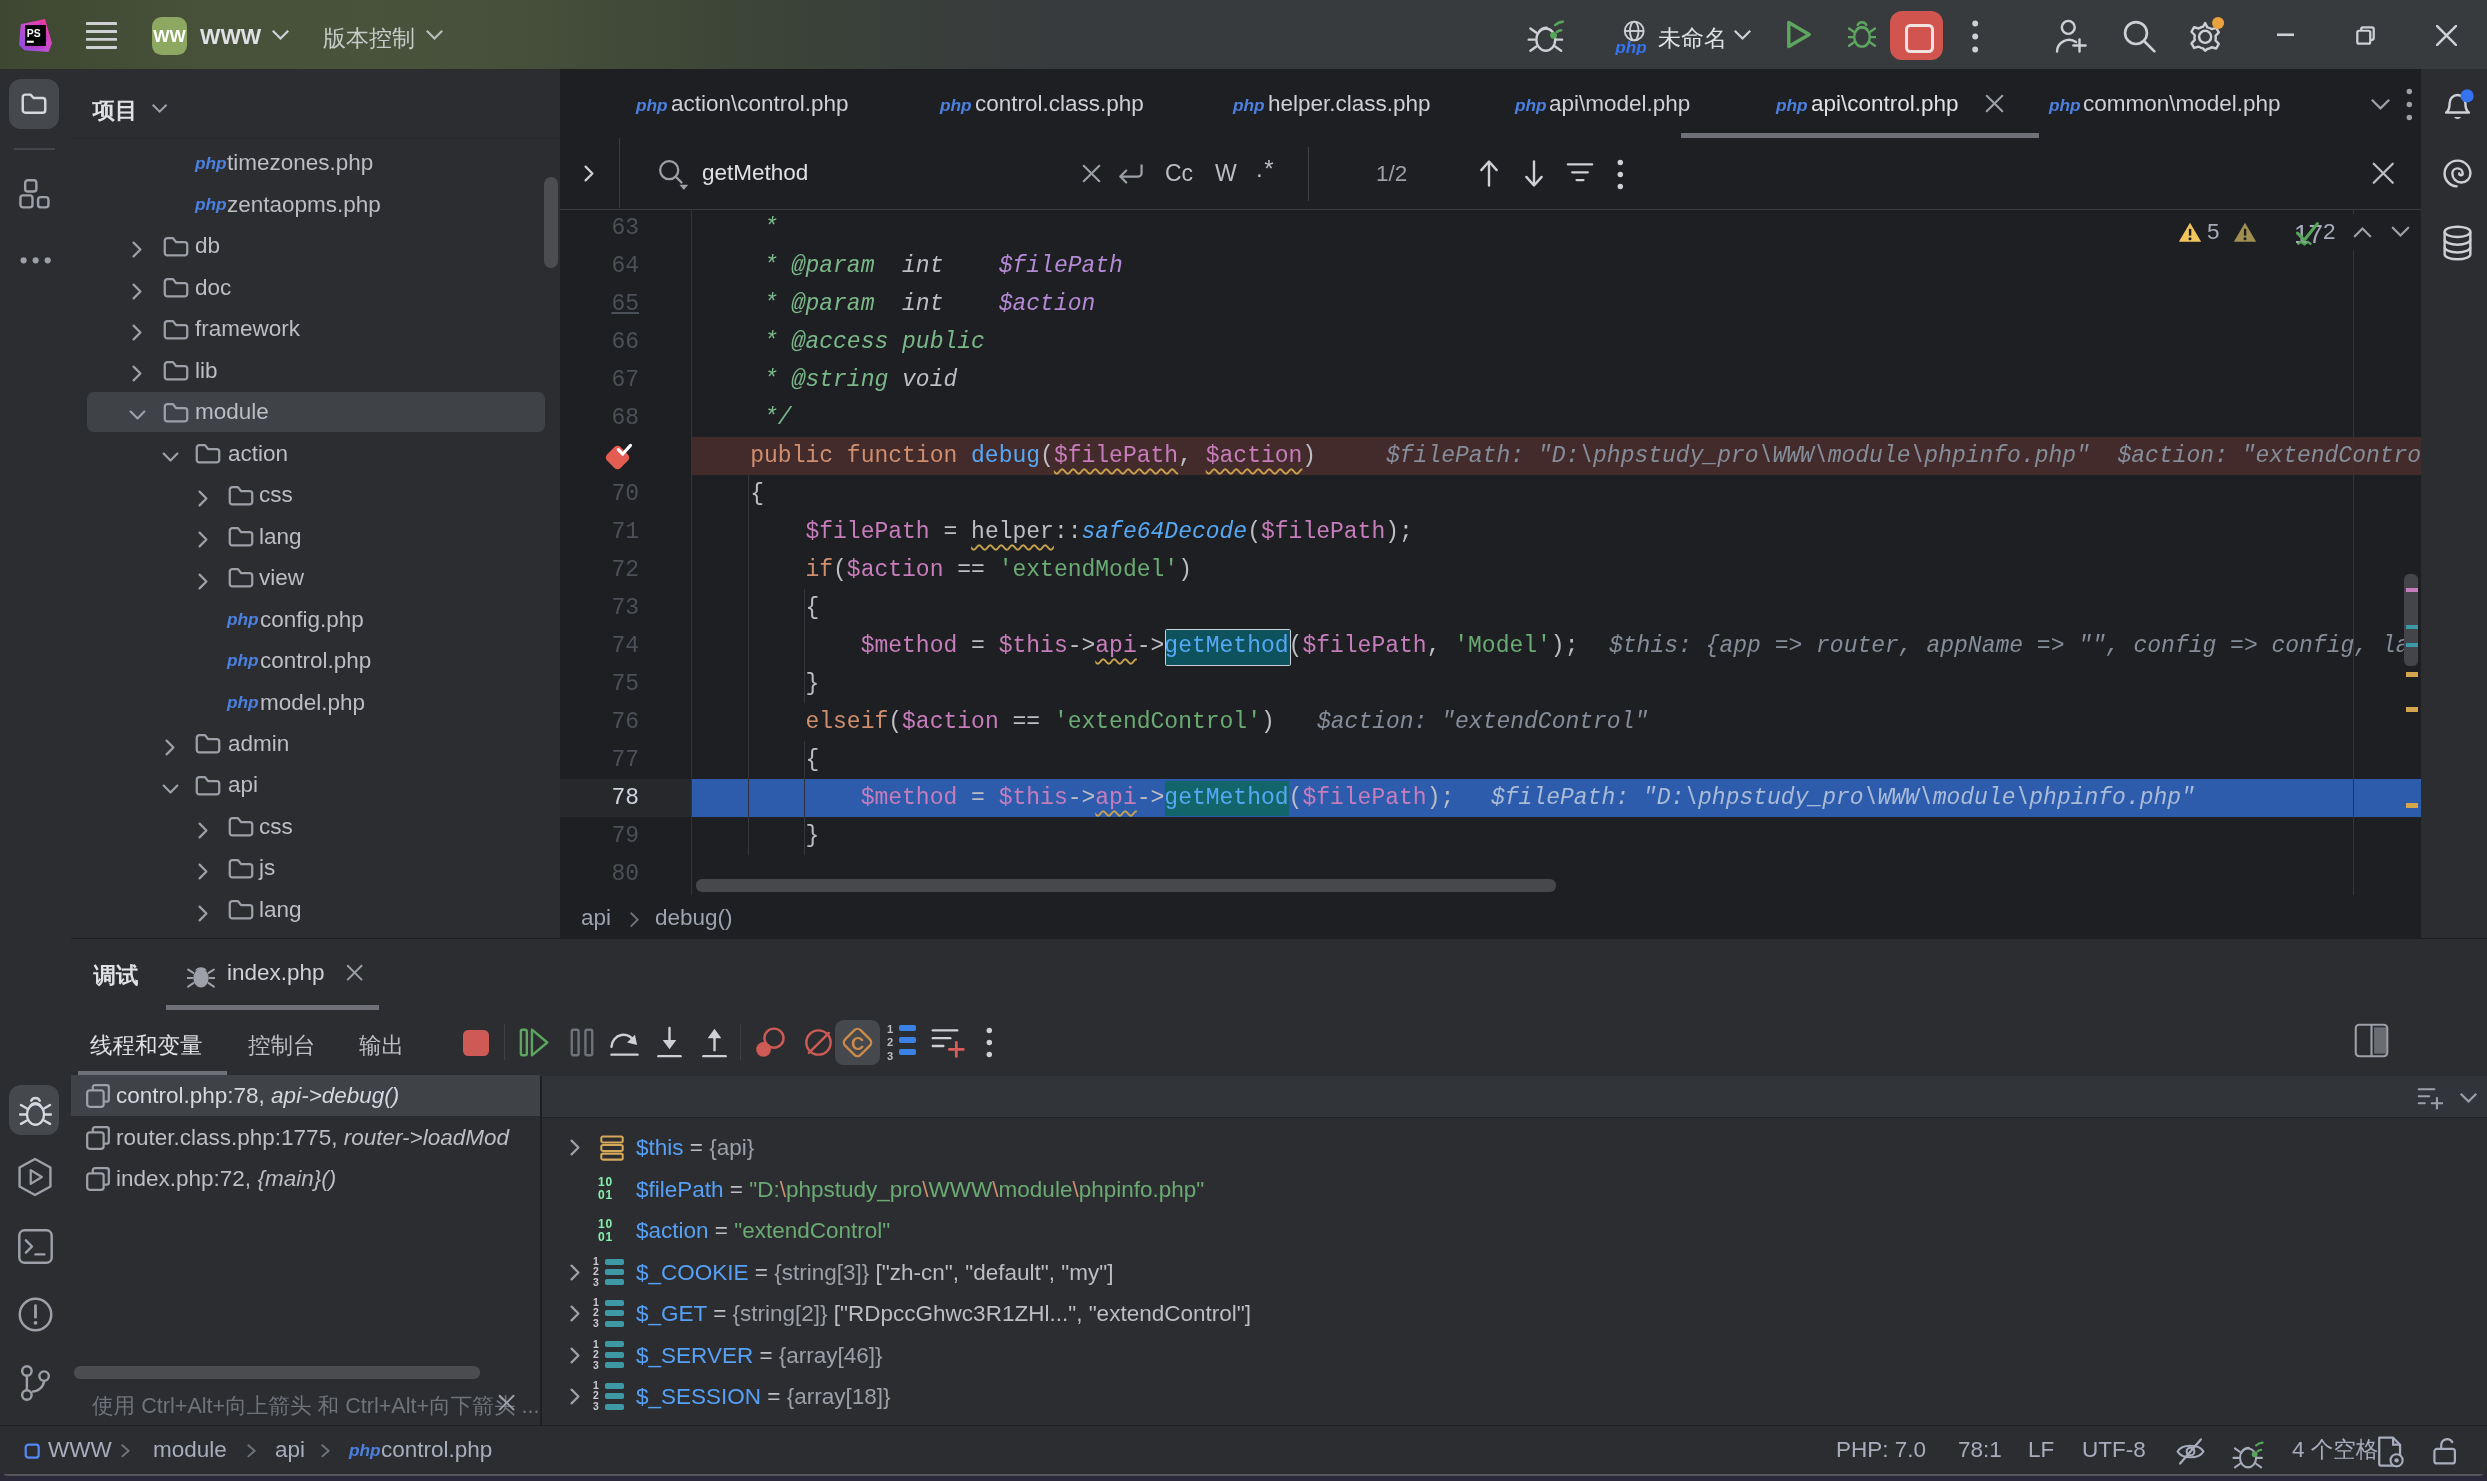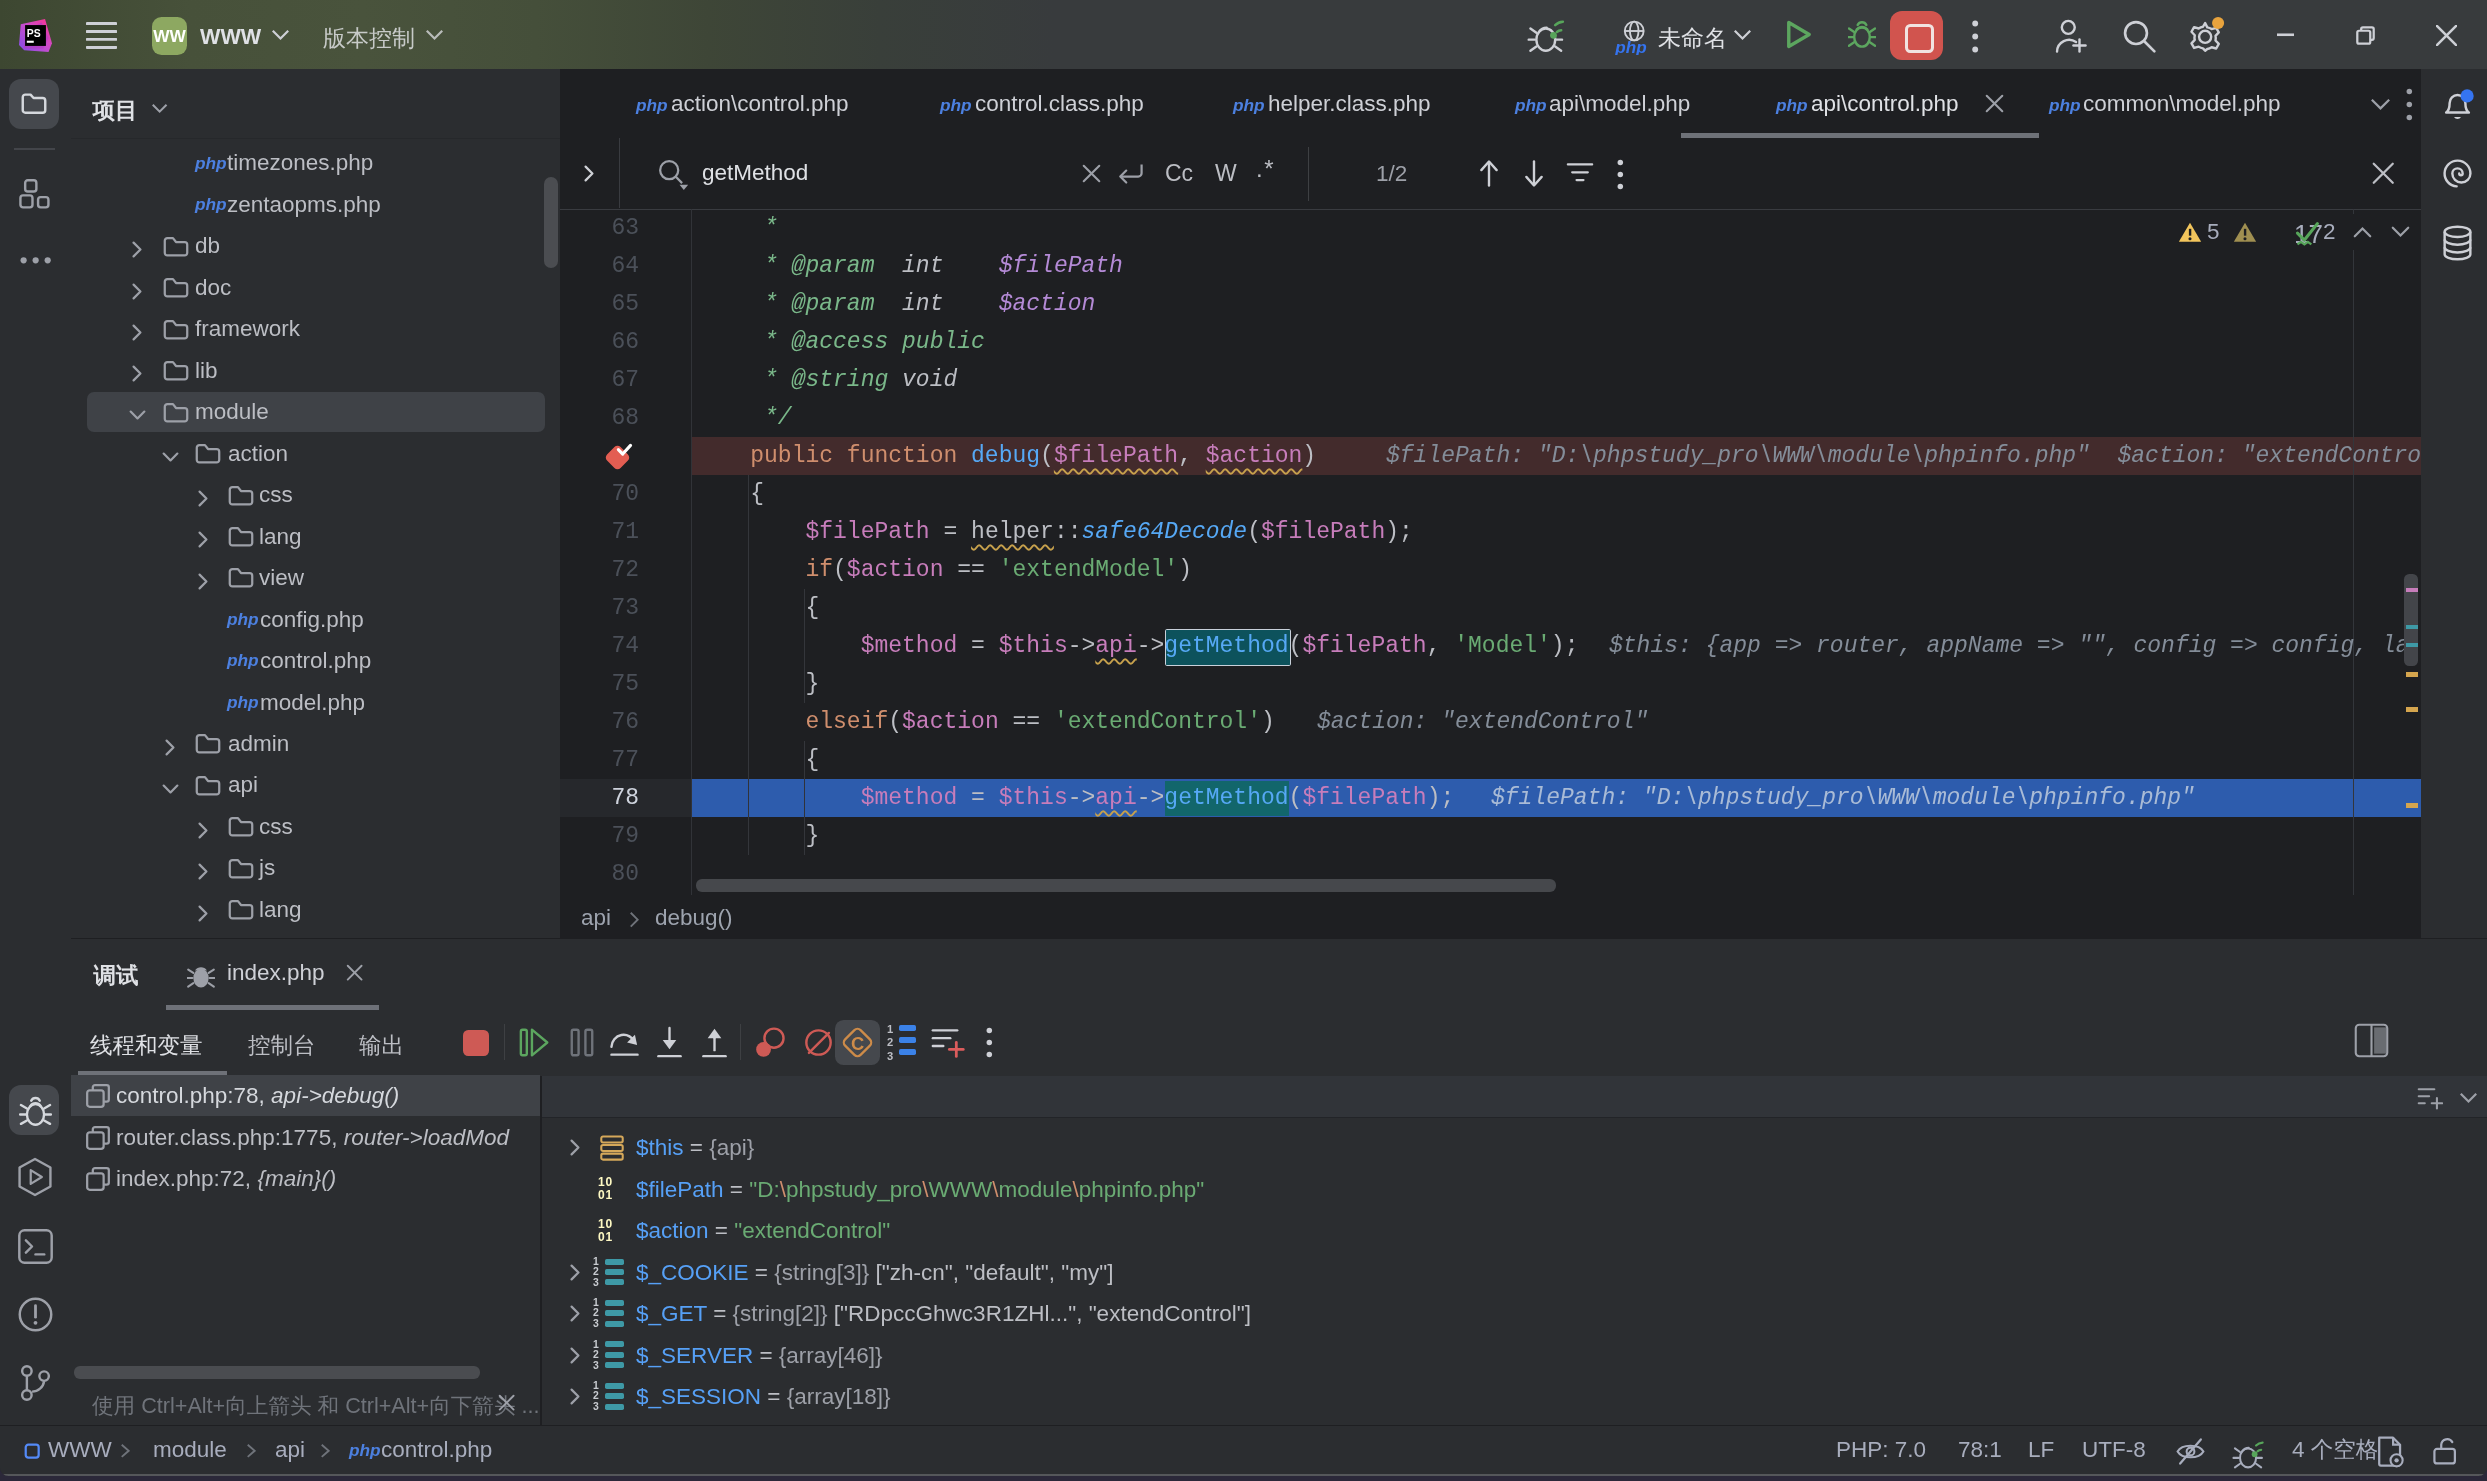--- a/index.html
+++ b/index.html
@@ -35,21 +35,21 @@
   .sep-v{position:absolute;width:0.9px;background:#3e4043;}
   .cR{width:12px;height:19px;}
   .cD{width:19px;height:12px;}
   .cF{width:26px;height:21.6px;}
   svg.cR,svg.cD{overflow:visible;}
   .cfr{left:45px;height:41px;line-height:41px;font-size:22.5px;color:#bcbec4;white-space:nowrap;width:424px;overflow:hidden;}
   .stx{font-size:22.5px;color:#a8adbd;top:0;height:51px;line-height:48px;}
   .stc{width:10.4px;height:15.6px;top:17.3px;}
   .vrow{left:565px;height:41px;line-height:41px;font-size:22.5px;color:#bcbec4;white-space:nowrap;}
   .bs{color:#cf8e6d;font-weight:normal;}
-  .b1001{font-family:"Liberation Sans",sans-serif;font-size:12px;font-weight:bold;color:#fef9c3;line-height:13px;letter-spacing:0.9px;}
+  .b1001{font-family:"Liberation Sans",sans-serif;font-size:12px;font-weight:bold;color:#86efac;line-height:13px;letter-spacing:0.9px;}
   .b123{font-family:"Liberation Sans",sans-serif;font-size:10.4px;font-weight:bold;color:#c8cbd0;line-height:10.4px;}
   .tbar{width:19px;height:6px;background:#3e99a6;border-radius:1.7px;}
 </style>
 </head>
 <body>
 <svg width="0" height="0" style="position:absolute">
   <defs>
     <g id="chR">
         <polyline points="3,3 11,11 3,19" fill="none" stroke="#9da0a8" stroke-width="2.6" stroke-linecap="round" stroke-linejoin="round"></polyline>
       </g>
@@ -491,21 +491,21 @@
 
     <div class="r" style="left:1793px;top:0;width:0.9px;height:686px;background:#33363b;"></div>
 
     <div class="r" style="left:605px;top:420px;width:124px;height:35px;background:#0d525c;border:1.7px solid #c8d0da;border-radius:1.7px;"></div>
     <div class="r" style="left:605px;top:572px;width:124px;height:35px;background:#12666b;"></div>
 
     <div class="r" style="left:131px;top:0;width:0.9px;height:686px;background:#313338;"></div>
 
     <div class="lnum" style="top:0;">63</div>
         <div class="lnum" style="top:38px;">64</div>
-        <div class="lnum" style="top:76px;">65</div>
+        <div class="lnum" style="top:76px;text-decoration:underline;">65</div>
     <div class="lnum" style="top:114px;">66</div>
         <div class="lnum" style="top:152px;">67</div>
         <div class="lnum" style="top:190px;">68</div>
     <div class="lnum" style="top:266px;">70</div>
         <div class="lnum" style="top:304px;">71</div>
         <div class="lnum" style="top:342px;">72</div>
     <div class="lnum" style="top:380px;">73</div>
         <div class="lnum" style="top:418px;">74</div>
         <div class="lnum" style="top:456px;">75</div>
     <div class="lnum" style="top:494px;">76</div>

